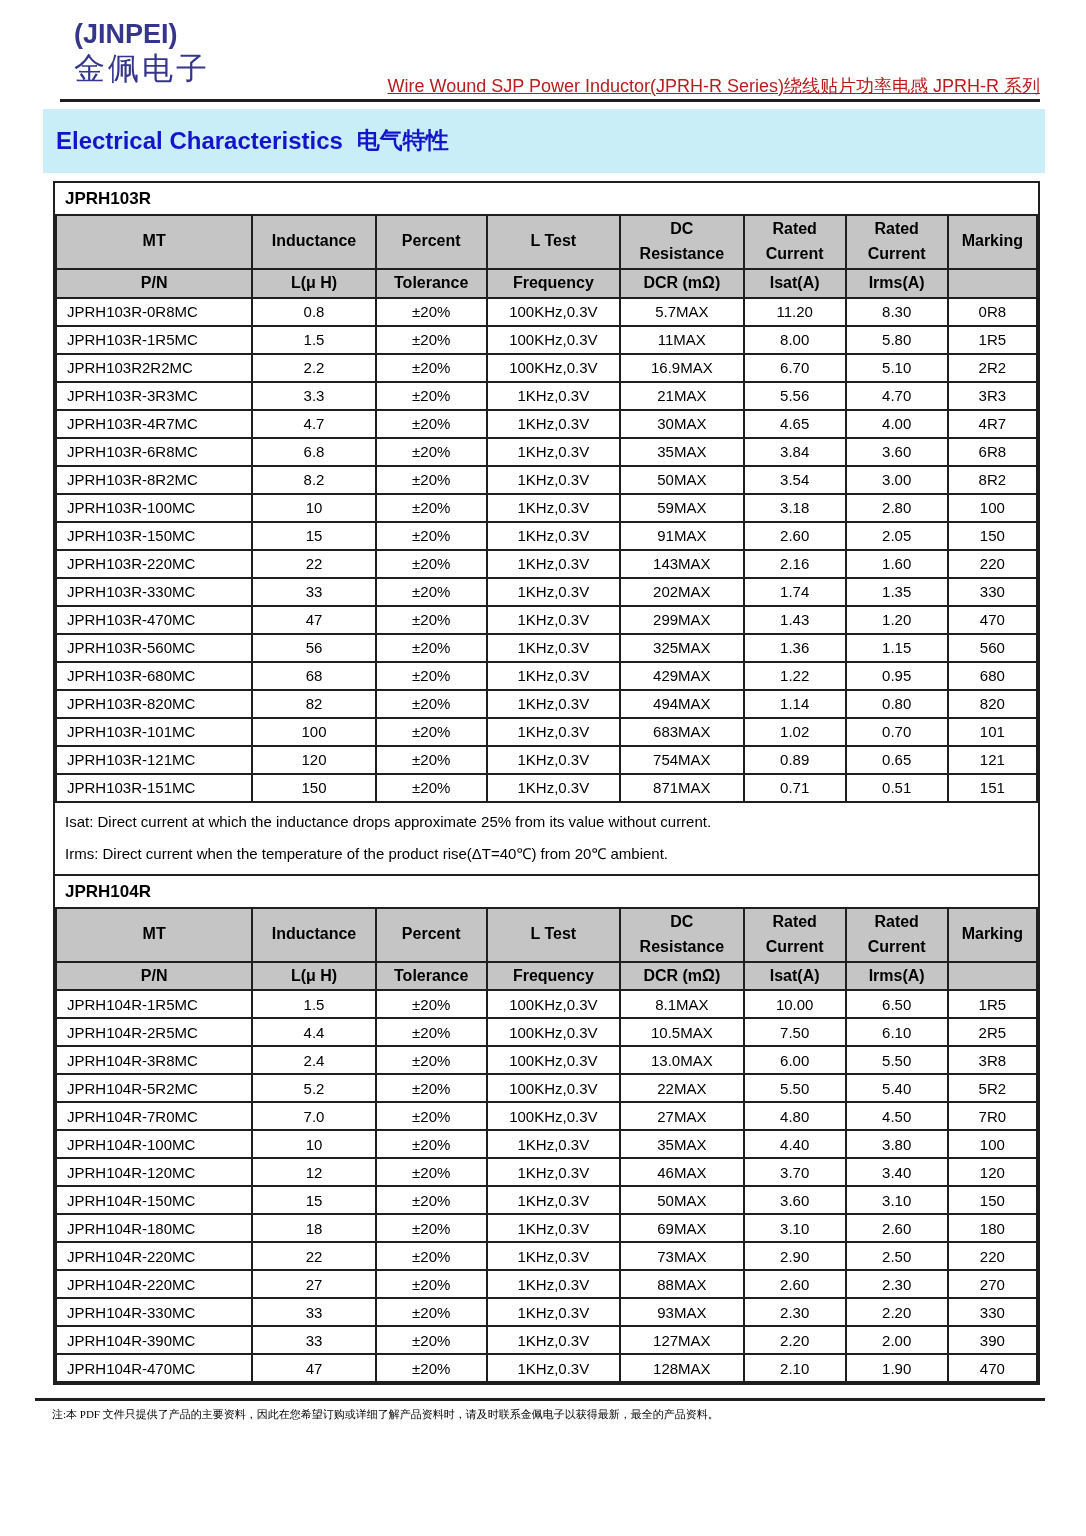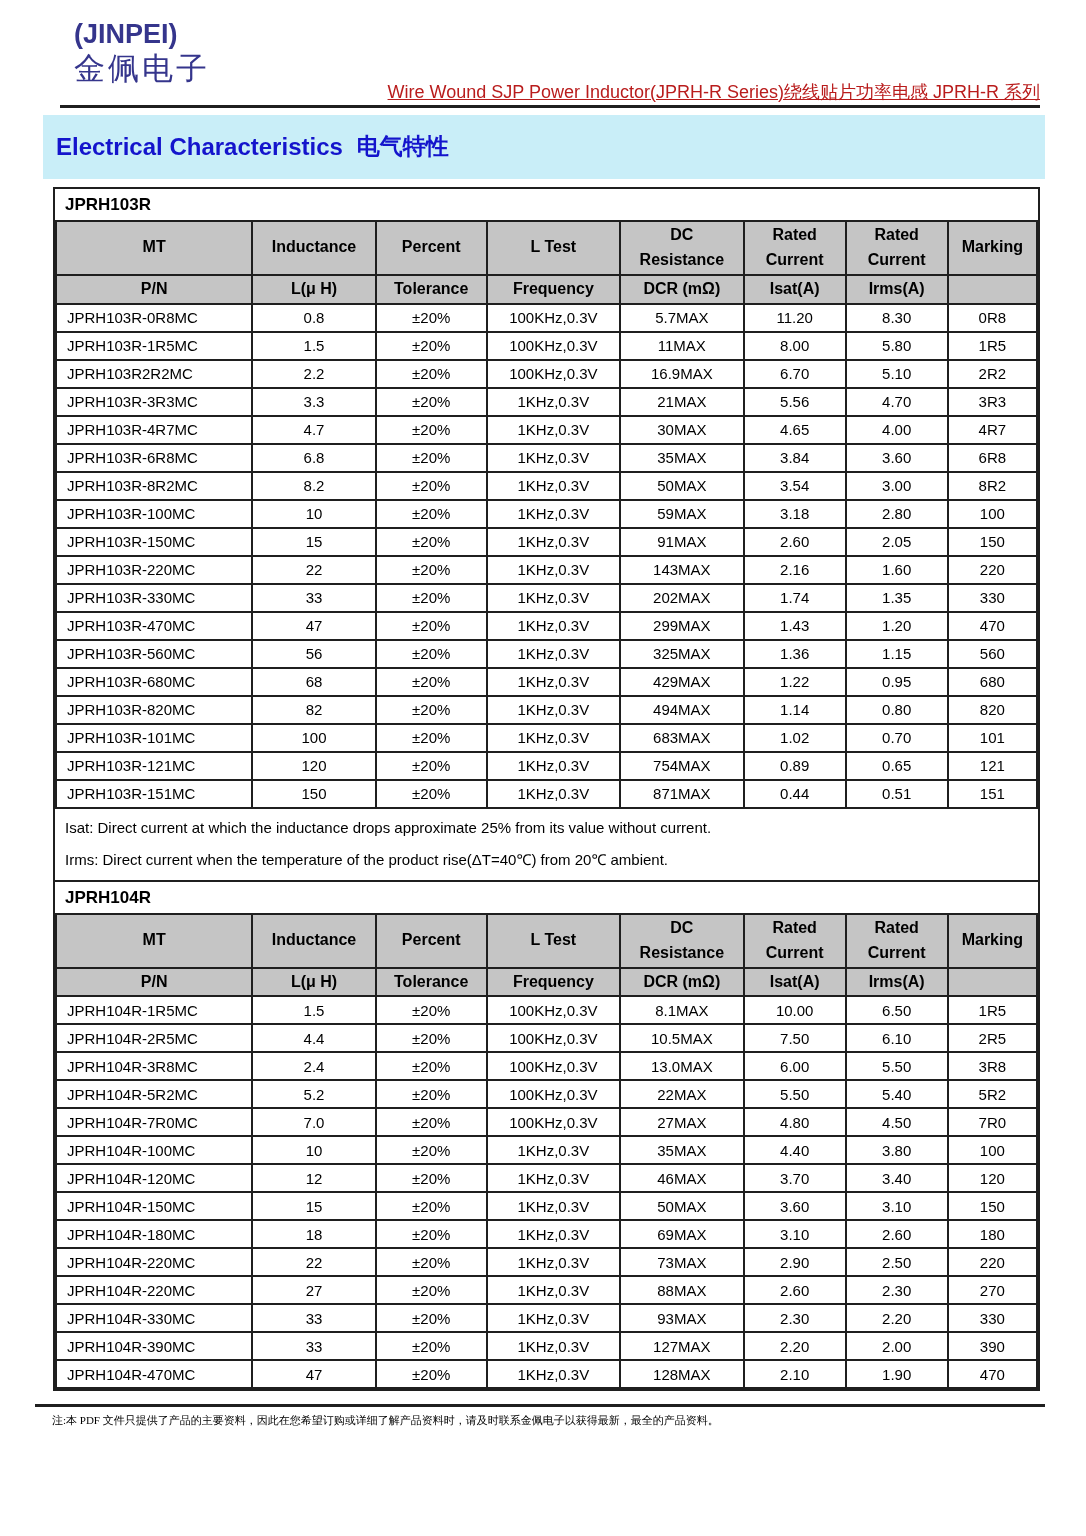--- a/index.html
+++ b/index.html
@@ -13,21 +13,21 @@
   html,body{margin:0;padding:0;}
   body{
     width:1086px;height:1536px;background:#ffffff;color:#000;
     font-family:"Liberation Sans", sans-serif;
     overflow:hidden;
   }
   .header{
     display:flex;justify-content:space-between;align-items:flex-end;
     margin:20px 46px 0 60px;border-bottom:3px solid var(--border);
   }
-  .logo{margin-left:14px;padding-bottom:19px;line-height:1.1;}
+  .logo{margin-left:14px;padding-bottom:13px;line-height:1.1;}
   .logo-en{font-weight:bold;font-size:27px;color:var(--navy);}
   .logo-zh{font-size:31px;color:var(--navy);letter-spacing:3px;margin-top:2px;}
   .doc-title{
     font-size:18px;color:#b91c1c;text-decoration:underline;
     padding-bottom:1px;white-space:nowrap;
   }
   .banner{
     margin:7px 41px 0 43px;background:var(--banner);height:64px;
     display:flex;align-items:center;padding-left:13px;
   }
@@ -271,21 +271,21 @@
             <td>0.89</td>
             <td>0.65</td>
             <td>121</td>
           </tr>
           <tr>
             <td>JPRH103R-151MC</td>
             <td>150</td>
             <td>±20%</td>
             <td>1KHz,0.3V</td>
             <td>871MAX</td>
-            <td>0.44</td>
+            <td>0.71</td>
             <td>0.51</td>
             <td>151</td>
           </tr>
         </tbody>
       </table>
 
     <div class="notes">
       <div class="note-line">Isat: Direct current at which the inductance drops approximate 25% from its value without current.</div>
       <div class="note-line">Irms: Direct current when the temperature of the product rise(ΔT=40℃) from 20℃ ambient.</div>
     </div>

